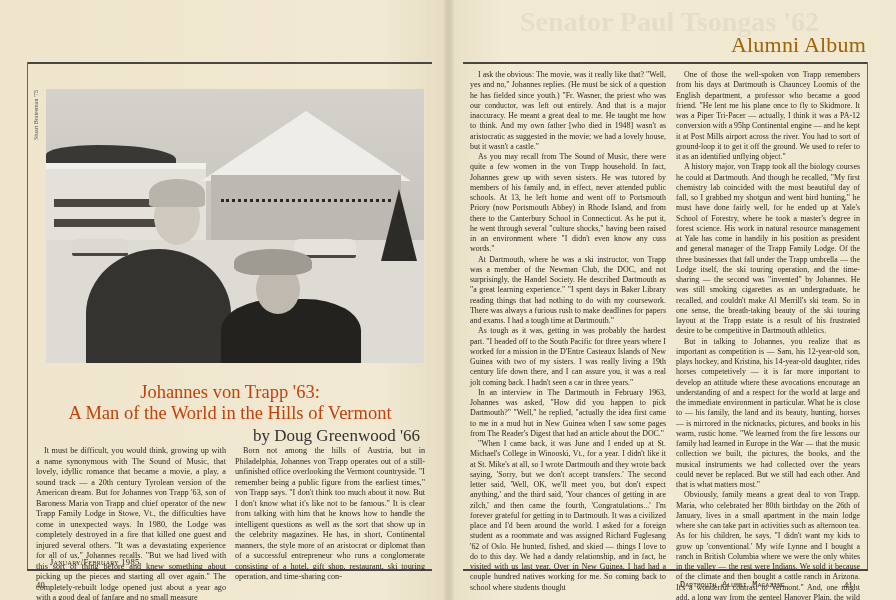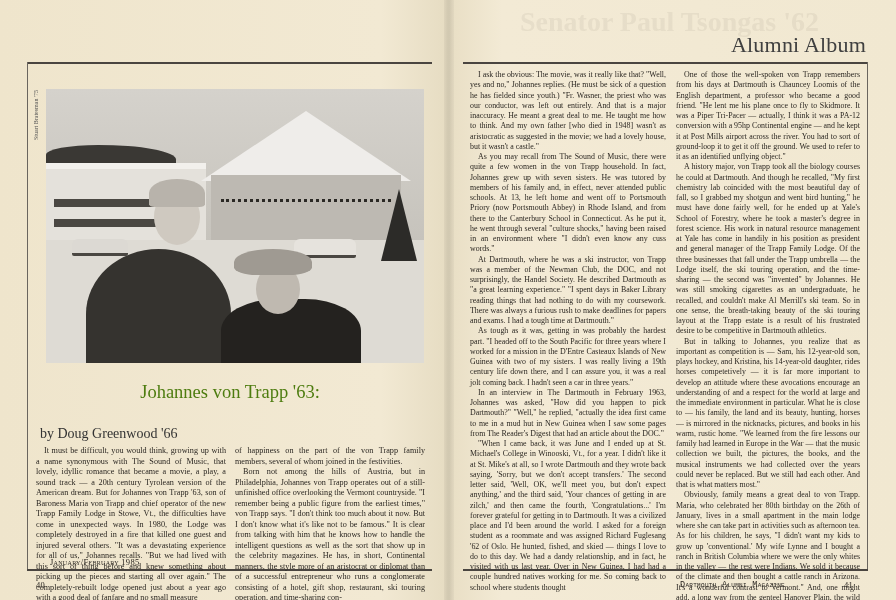--- a/index.html
+++ b/index.html
@@ -15,21 +15,21 @@
   .page-right { left:448px; width:448px; background:linear-gradient(90deg,#e8dec4 0%,#f3ead5 12%,#f1e8d1 100%); }
   .gutter { position:absolute; left:444px; top:0; width:10px; height:600px; background:linear-gradient(90deg,rgba(0,0,0,0.04),rgba(0,0,0,0.10),rgba(0,0,0,0.03)); }
 
   .ghost { position:absolute; font-size:28px; color:rgba(80,70,60,0.07); white-space:nowrap;font-weight:bold; }
 
   .rule-top { position:absolute; height:2px; background:#4a4540; }
   .box-left { position:absolute; left:27px; top:62px; width:405px; height:508px; border-left:1px solid #6a655e; }
   .box-right { position:absolute; left:463px; top:62px; width:404px; height:508px; border-right:1px solid #6a655e; }
   .rule-bottom { position:absolute; height:2px; background:#4a4540; }
 
-  .section-title { position:absolute; right:30px; top:32px; font-size:22px; color:#404040; letter-spacing:0.2px; }
+  .section-title { position:absolute; right:30px; top:32px; font-size:22px; color:#a16207; letter-spacing:0.2px; }
 
   .photo {
     position:absolute; left:46px; top:89px; width:378px; height:274px;
     background:#cfcbc3; overflow:hidden;
   }
   .photo .sky { position:absolute; left:0; top:0; width:100%; height:60%; background:linear-gradient(180deg,#d5d2cc,#c5c2bb); }
   .photo .snow { position:absolute; left:0; top:55%; width:100%; height:45%; background:#dedbd4; }
   .photo .trees { position:absolute; left:0; top:56px; width:130px; height:24px; background:#3a3834; border-radius:40% 60% 0 0; }
   .photo .wing { position:absolute; left:0; top:74px; width:160px; height:88px; background:#e4e1db; border-top:6px solid #f2f0ec; }
   .photo .wing-win { position:absolute; height:8px; background:#4a4742; }
@@ -41,22 +41,22 @@
   .photo .car2 { position:absolute; left:248px; top:150px; width:62px; height:16px; background:#e6e3dd; border-radius:6px 6px 2px 2px; border-bottom:3px solid #4a4742; }
   .photo .person1 { position:absolute; left:40px; top:160px; width:145px; height:130px; background:#35332f; border-radius:50% 50% 0 0; }
   .photo .head1 { position:absolute; left:108px; top:100px; width:46px; height:56px; background:#cfc9c0; border-radius:50%; }
   .photo .hat1 { position:absolute; left:103px; top:90px; width:56px; height:28px; background:#b8b3ab; border-radius:50% 50% 10% 10%; }
   .photo .person2 { position:absolute; left:175px; top:210px; width:140px; height:80px; background:#24221f; border-radius:40% 40% 0 0; }
   .photo .head2 { position:absolute; left:210px; top:175px; width:44px; height:50px; background:#bfb9b0; border-radius:50%; }
   .photo .hat2 { position:absolute; left:188px; top:160px; width:78px; height:26px; background:#9f9a92; border-radius:50% 50% 30% 30%; }
 
   .photo-credit { position:absolute; left:33px; top:90px; font-size:6px; color:#555; writing-mode:vertical-rl; transform:rotate(180deg); }
 
-  .headline { position:absolute; left:40px; top:382px; width:380px; text-align:center; font-size:18.5px; line-height:21px; color:#4d7c0f; }
-  .byline { position:absolute; left:40px; top:426px; width:380px; text-align:left; font-size:14px; color:#333; }
+  .headline { position:absolute; left:40px; top:382px; width:380px; text-align:center; font-size:18.5px; line-height:21px; color:#c2410c; }
+  .byline { position:absolute; left:40px; top:426px; width:380px; text-align:right; font-size:17px; color:#333; }
 
   .col { position:absolute; font-size:8.2px; line-height:10.5px; text-align:justify; color:#2b2722; }
   .col p { margin:0; text-indent:8px; }
   .col p.noindent { text-indent:0; }
 
   .folio { position:absolute; font-size:8.5px; color:#2b2722; font-variant:small-caps; letter-spacing:0.3px; }
 </style>
 </head>
 <body>
 
@@ -92,29 +92,29 @@
   <div class="person1"></div>
   <div class="head1"></div>
   <div class="hat1"></div>
   <div class="person2"></div>
   <div class="head2"></div>
   <div class="hat2"></div>
 </div>
 
 <div class="headline">
   <div>Johannes von Trapp '63:</div>
+  <div>A Man of the World in the Hills of Vermont</div>
 </div>
 <div class="byline">by Doug Greenwood '66</div>
 
 <div class="col" style="left:36px; top:446px; width:190px;">
   <p>It must be difficult, you would think, growing up with a name synonymous with The Sound of Music, that lovely, idyllic romance that became a movie, a play, a sound track — a 20th century Tyrolean version of the American dream. But for Johannes von Trapp '63, son of Baroness Maria von Trapp and chief operator of the new Trapp Family Lodge in Stowe, Vt., the difficulties have come in unexpected ways. In 1980, the Lodge was completely destroyed in a fire that killed one guest and injured several others. "It was a devastating experience for all of us," Johannes recalls. "But we had lived with this sort of thing before and knew something about picking up the pieces and starting all over again." The completely-rebuilt lodge opened just about a year ago with a good deal of fanfare and no small measure</p>
 </div>
 
 <div class="col" style="left:235px; top:446px; width:190px;">
-  <p class="noindent">of happiness on the part of the von Trapp family members, several of whom joined in the festivities.</p>
   <p>Born not among the hills of Austria, but in Philadelphia, Johannes von Trapp operates out of a still-unfinished office overlooking the Vermont countryside. "I remember being a public figure from the earliest times," von Trapp says. "I don't think too much about it now. But I don't know what it's like not to be famous." It is clear from talking with him that he knows how to handle the intelligent questions as well as the sort that show up in the celebrity magazines. He has, in short, Continental manners, the style more of an aristocrat or diplomat than of a successful entrepreneur who runs a conglomerate consisting of a hotel, gift shop, restaurant, ski touring operation, and time-sharing con-</p>
 </div>
 
 <div class="col" style="left:470px; top:70px; width:196px; font-size:7.9px; line-height:10.25px;">
   <p>I ask the obvious: The movie, was it really like that? "Well, yes and no," Johannes replies. (He must be sick of a question he has fielded since youth.) "Fr. Wasner, the priest who was our conductor, was left out entirely. And that is a major inaccuracy. He meant a great deal to me. He taught me how to think. And my own father [who died in 1948] wasn't as aristocratic as suggested in the movie; we had a lovely house, but it wasn't a castle."</p>
   <p>As you may recall from The Sound of Music, there were quite a few women in the von Trapp household. In fact, Johannes grew up with seven sisters. He was tutored by members of his family and, in effect, never attended public schools. At 13, he left home and went off to Portsmouth Priory (now Portsmouth Abbey) in Rhode Island, and from there to the Canterbury School in Connecticut. As he put it, he went through several "culture shocks," having been raised in an environment where "I didn't even know any cuss words."</p>
   <p>At Dartmouth, where he was a ski instructor, von Trapp was a member of the Newman Club, the DOC, and not surprisingly, the Handel Society. He described Dartmouth as "a great learning experience." "I spent days in Baker Library reading things that had nothing to do with my coursework. There was always a furious rush to make deadlines for papers and exams. I had a tough time at Dartmouth."</p>
   <p>As tough as it was, getting in was probably the hardest part. "I headed off to the South Pacific for three years where I worked for a mission in the D'Entre Casteaux Islands of New Guinea with two of my sisters. I was really living a 19th century life down there, and I can assure you, it was a real jolt coming back. I hadn't seen a car in three years."</p>
   <p>In an interview in The Dartmouth in February 1963, Johannes was asked, "How did you happen to pick Dartmouth?" "Well," he replied, "actually the idea first came to me in a mud hut in New Guinea when I saw some pages from The Reader's Digest that had an article about the DOC."</p>
   <p>"When I came back, it was June and I ended up at St. Michael's College in Winooski, Vt., for a year. I didn't like it at St. Mike's at all, so I wrote Dartmouth and they wrote back saying, 'Sorry, but we don't accept transfers.' The second letter said, 'Well, OK, we'll meet you, but don't expect anything,' and the third said, 'Your chances of getting in are zilch,' and then came the fourth, 'Congratulations...' I'm forever grateful for getting in to Dartmouth. It was a civilized place and I'd been around the world. I asked for a foreign student as a roommate and was assigned Richard Fuglesang '62 of Oslo. He hunted, fished, and skied — things I love to do to this day. We had a dandy relationship, and in fact, he visited with us last year. Over in New Guinea, I had had a couple hundred natives working for me. So coming back to school where students thought</p>

